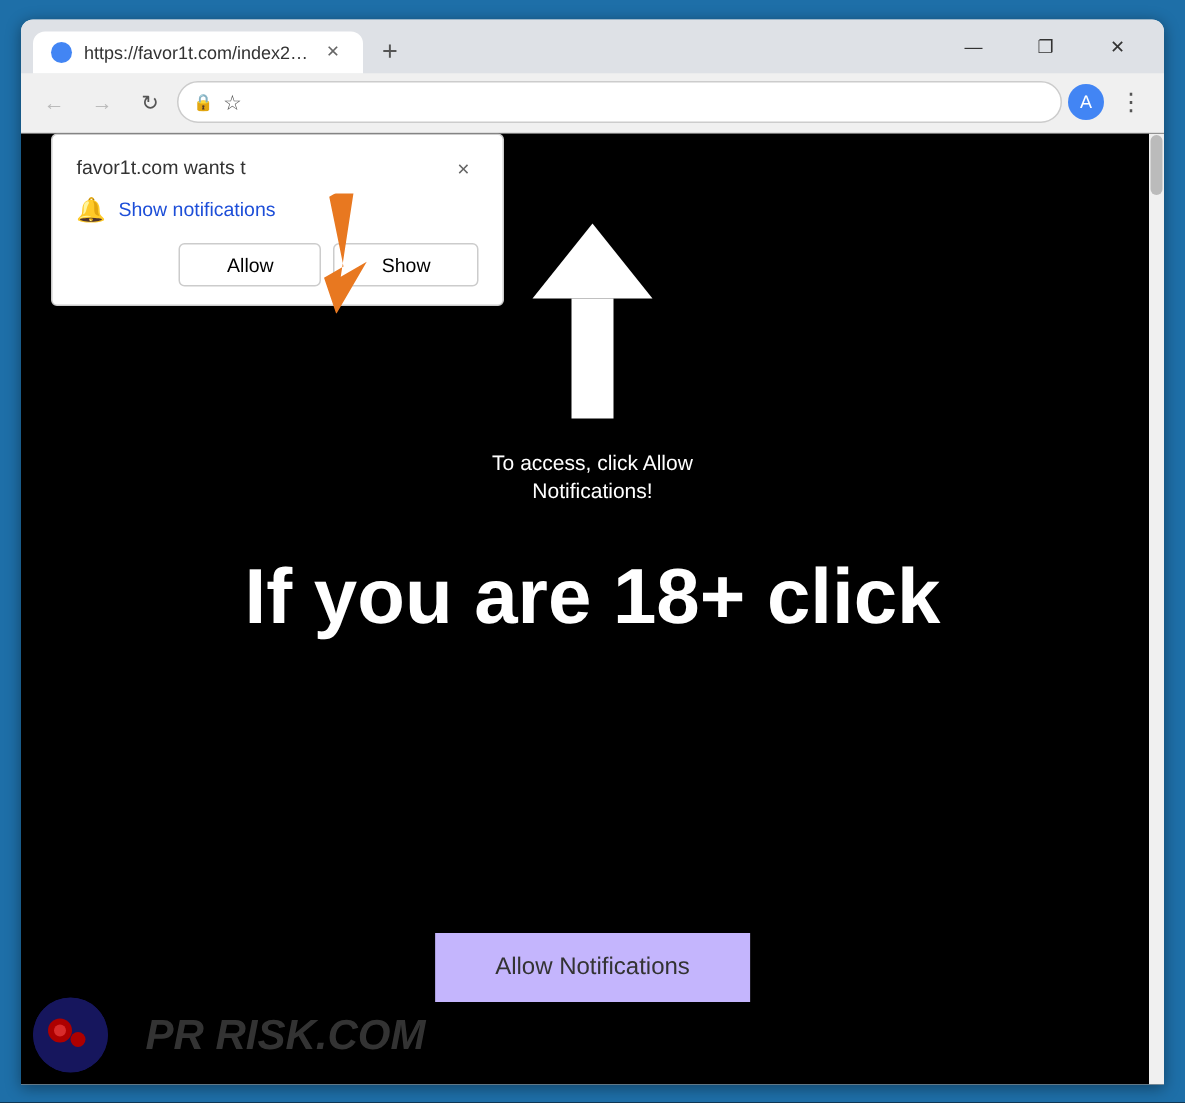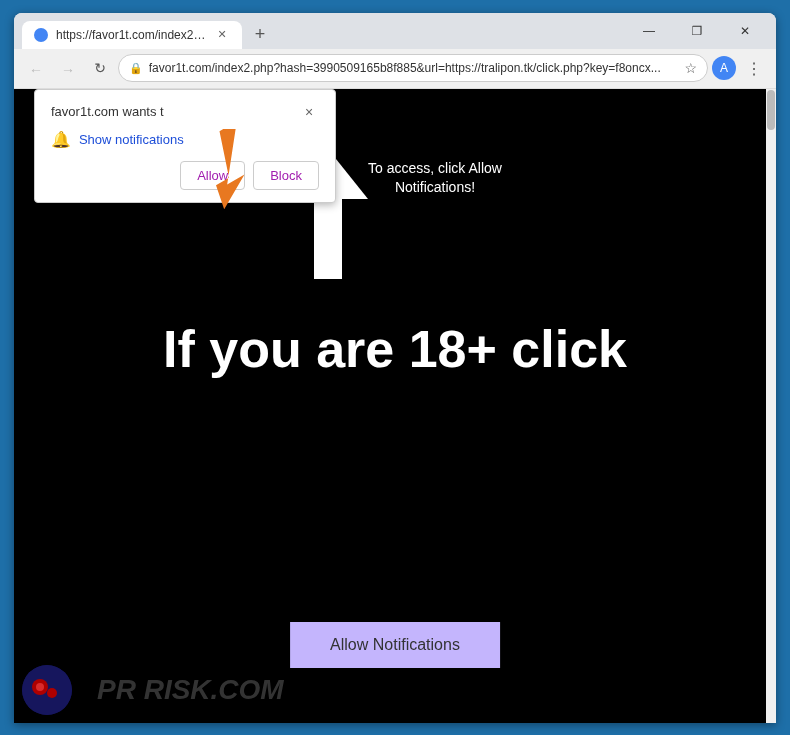--- a/index.html
+++ b/index.html
@@ -210,22 +210,22 @@
       position: relative;
       overflow: hidden;
       display: flex;
       flex-direction: column;
       align-items: center;
       justify-content: flex-start;
     }
 
     .arrow-container {
       display: flex;
-      flex-direction: row;
-      align-items: flex-start;
+      flex-direction: column;
+      align-items: center;
       margin-top: 60px;
     }
 
     .white-arrow {
       display: flex;
       flex-direction: column;
       align-items: center;
       margin-bottom: 10px;
     }
 
@@ -365,27 +365,27 @@
       color: #1d4ed8;
     }
 
     .popup-buttons {
       display: flex;
       gap: 8px;
       justify-content: flex-end;
     }
 
     .popup-btn {
-      padding: 6px 16px;
+      padding: 6px 31px;
       font-size: 13px;
       border: 1px solid #ccc;
       border-radius: 4px;
       cursor: pointer;
       background: white;
-      color: #a21caf;
+      color: #000000;
     }
 
     
     .orange-arrow-container {
       position: absolute;
       top: 40px;
       left: 170px;
       z-index: 200;
       pointer-events: none;
     }
@@ -433,21 +433,20 @@
       <div class="win-btn close">✕</div>
     </div>
   </div>
 
   <div class="nav-bar">
     <div class="nav-btn disabled">←</div>
     <div class="nav-btn disabled">→</div>
     <div class="nav-btn">↻</div>
     <div class="address-bar">
       <span class="lock-icon">🔒</span>
-      <span class="address-text">favor1t.com/index2.php?hash=3990509165b8f885&amp;url=https://tralipon.tk/click.php?key=f8oncx...</span>
       <span class="star-icon">☆</span>
     </div>
     <div class="profile-icon">
       <span>A</span>
     </div>
     <div class="menu-btn">⋮</div>
   </div>
 
   <div class="page-content">
 
@@ -455,21 +454,21 @@
       <div class="popup-header">
         <span class="popup-title">favor1t.com wants t</span>
         <span class="popup-close">×</span>
       </div>
       <div class="popup-notification-row">
         <span class="bell-icon">🔔</span>
         <span class="notification-label">Show notifications</span>
       </div>
       <div class="popup-buttons">
         <button class="popup-btn">Allow</button>
-        <button class="popup-btn">Block</button>
+        <button class="popup-btn">Show</button>
       </div>
     </div>
 
     <div class="orange-arrow-container">
       <svg class="orange-arrow-svg" viewBox="0 0 80 80" xmlns="http://www.w3.org/2000/svg">
 
         <polygon points="55,5 75,5 35,55 55,55 20,75 25,50 40,50" fill="#e87820" transform="rotate(-30, 40, 40)"></polygon>
       </svg>
     </div>
 

